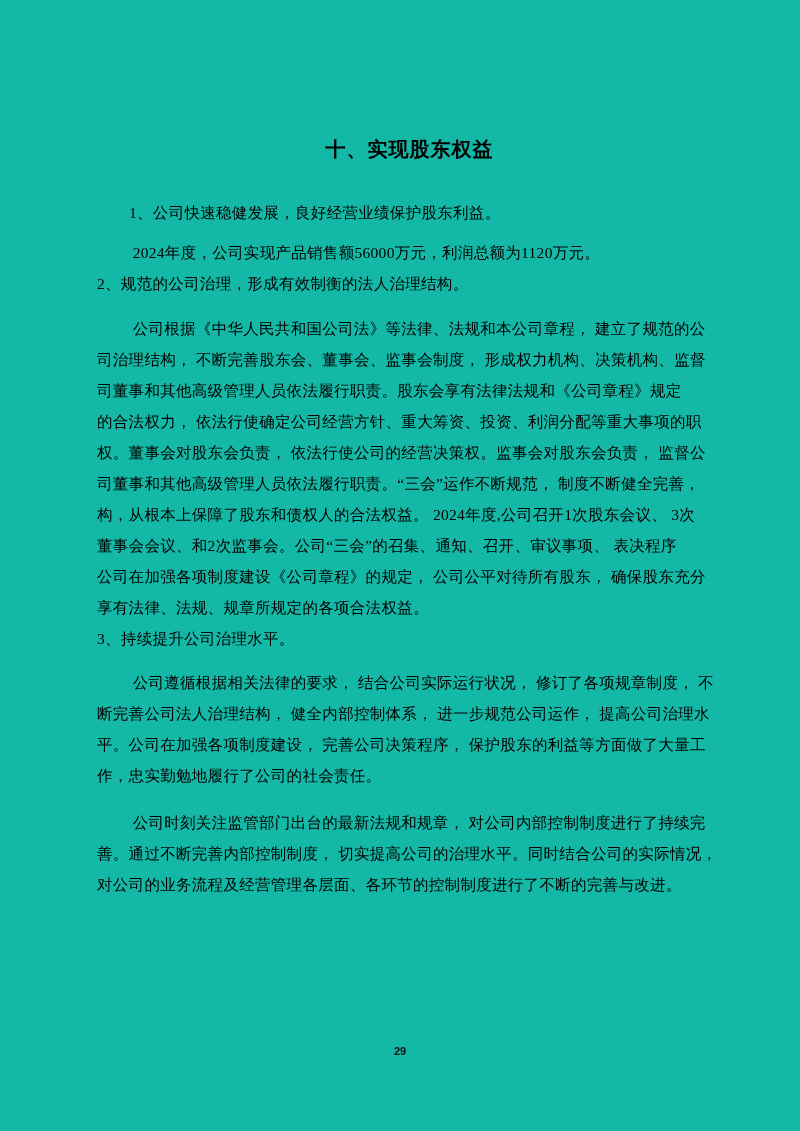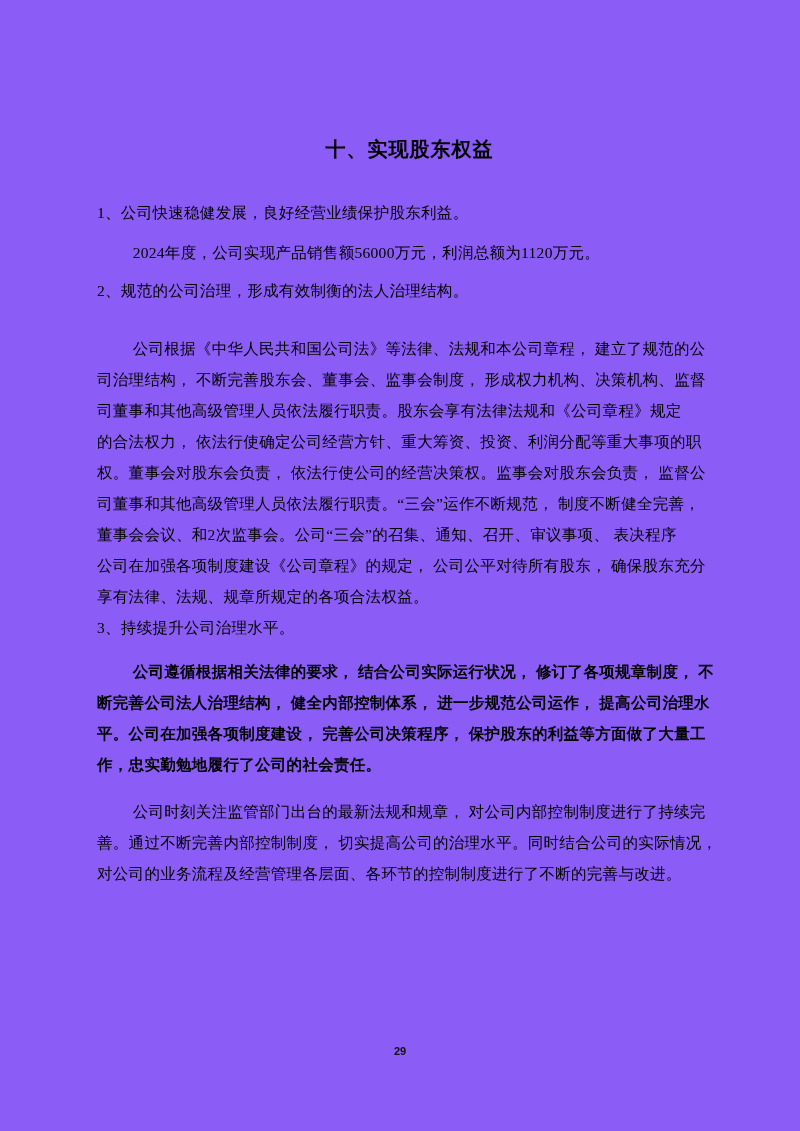--- a/index.html
+++ b/index.html
@@ -6,21 +6,21 @@
   html, body {
     width: 800px;
     background: #ffffff;
     font-family: "Liberation Serif", "DejaVu Serif", serif;
     color: #000000;
   }
   .page {
     position: relative;
     width: 800px;
     height: 1131px;
-    background: #8b5cf6;
+    background: #14b8a6;
     overflow: hidden;
   }
   .content {
     position: absolute;
     left: 97px;
     top: 0;
     width: 625px;
   }
   .doc-title {
     margin-top: 135px;
@@ -30,26 +30,26 @@
     font-size: 20px;
     line-height: 28px;
     letter-spacing: 1px;
   }
   .body-line {
     font-size: 15.5px;
     line-height: 31px;
     white-space: pre-wrap;
     letter-spacing: 0.3px;
   }
-  .heading-1 { margin-top: 34px; }
+  .heading-1 { margin-top: 34px; margin-left: 32px; }
   .stat-line { margin-top: 9px; text-indent: 2.3em; }
-  .heading-2 { margin-top: 7px; }
-  .para-1 { margin-top: 27px; }
+  .heading-2 { margin-top: 0; }
+  .para-1 { margin-top: 14px; }
   .heading-3 { margin-top: 0; }
-  .para-2 { margin-top: 13px; font-weight: bold; }
+  .para-2 { margin-top: 13px; }
   .para-3 { margin-top: 16px; }
   .indent { text-indent: 2.3em; }
   .page-footer {
     position: absolute;
     top: 1045px;
     left: 0;
     width: 800px;
     text-align: center;
     font-family: "Liberation Sans", "DejaVu Sans", sans-serif;
     font-size: 11px;
@@ -71,20 +71,21 @@
 
     <div class="body-line heading-2">2、规范的公司治理，形成有效制衡的法人治理结构。</div>
 
     <div class="para-1">
       <div class="body-line indent">公司根据《中华人民共和国公司法》等法律、法规和本公司章程， 建立了规范的公</div>
       <div class="body-line">司治理结构， 不断完善股东会、董事会、监事会制度， 形成权力机构、决策机构、监督</div>
       <div class="body-line">司董事和其他高级管理人员依法履行职责。股东会享有法律法规和《公司章程》规定</div>
       <div class="body-line">的合法权力， 依法行使确定公司经营方针、重大筹资、投资、利润分配等重大事项的职</div>
       <div class="body-line">权。董事会对股东会负责， 依法行使公司的经营决策权。监事会对股东会负责， 监督公</div>
       <div class="body-line">司董事和其他高级管理人员依法履行职责。“三会”运作不断规范， 制度不断健全完善，</div>
+      <div class="body-line">构，从根本上保障了股东和债权人的合法权益。 2024年度,公司召开1次股东会议、 3次</div>
       <div class="body-line">董事会会议、和2次监事会。公司“三会”的召集、通知、召开、审议事项、 表决程序</div>
       <div class="body-line">公司在加强各项制度建设《公司章程》的规定， 公司公平对待所有股东， 确保股东充分</div>
       <div class="body-line">享有法律、法规、规章所规定的各项合法权益。</div>
     </div>
 
     <div class="body-line heading-3">3、持续提升公司治理水平。</div>
 
     <div class="para-2">
       <div class="body-line indent">公司遵循根据相关法律的要求， 结合公司实际运行状况， 修订了各项规章制度， 不</div>
       <div class="body-line">断完善公司法人治理结构， 健全内部控制体系， 进一步规范公司运作， 提高公司治理水</div>

